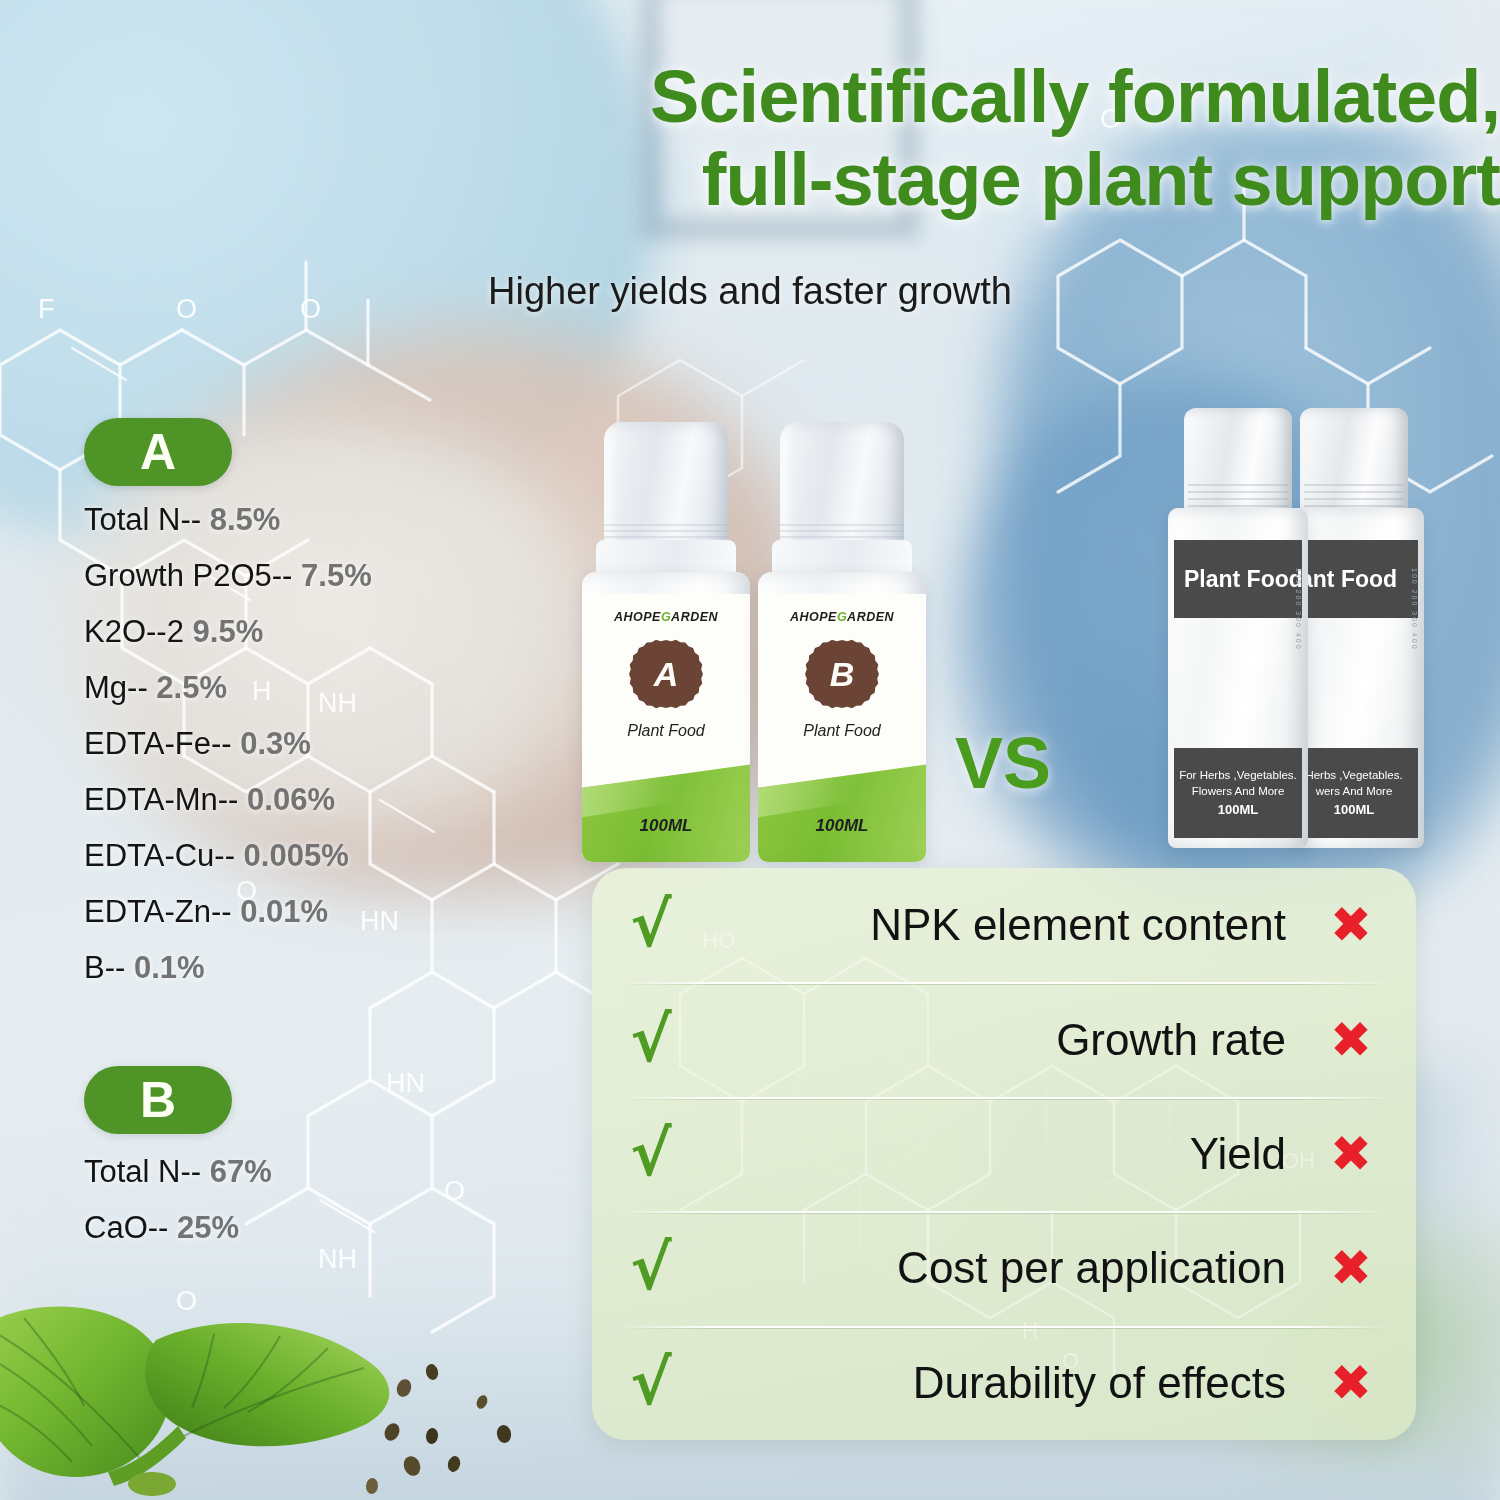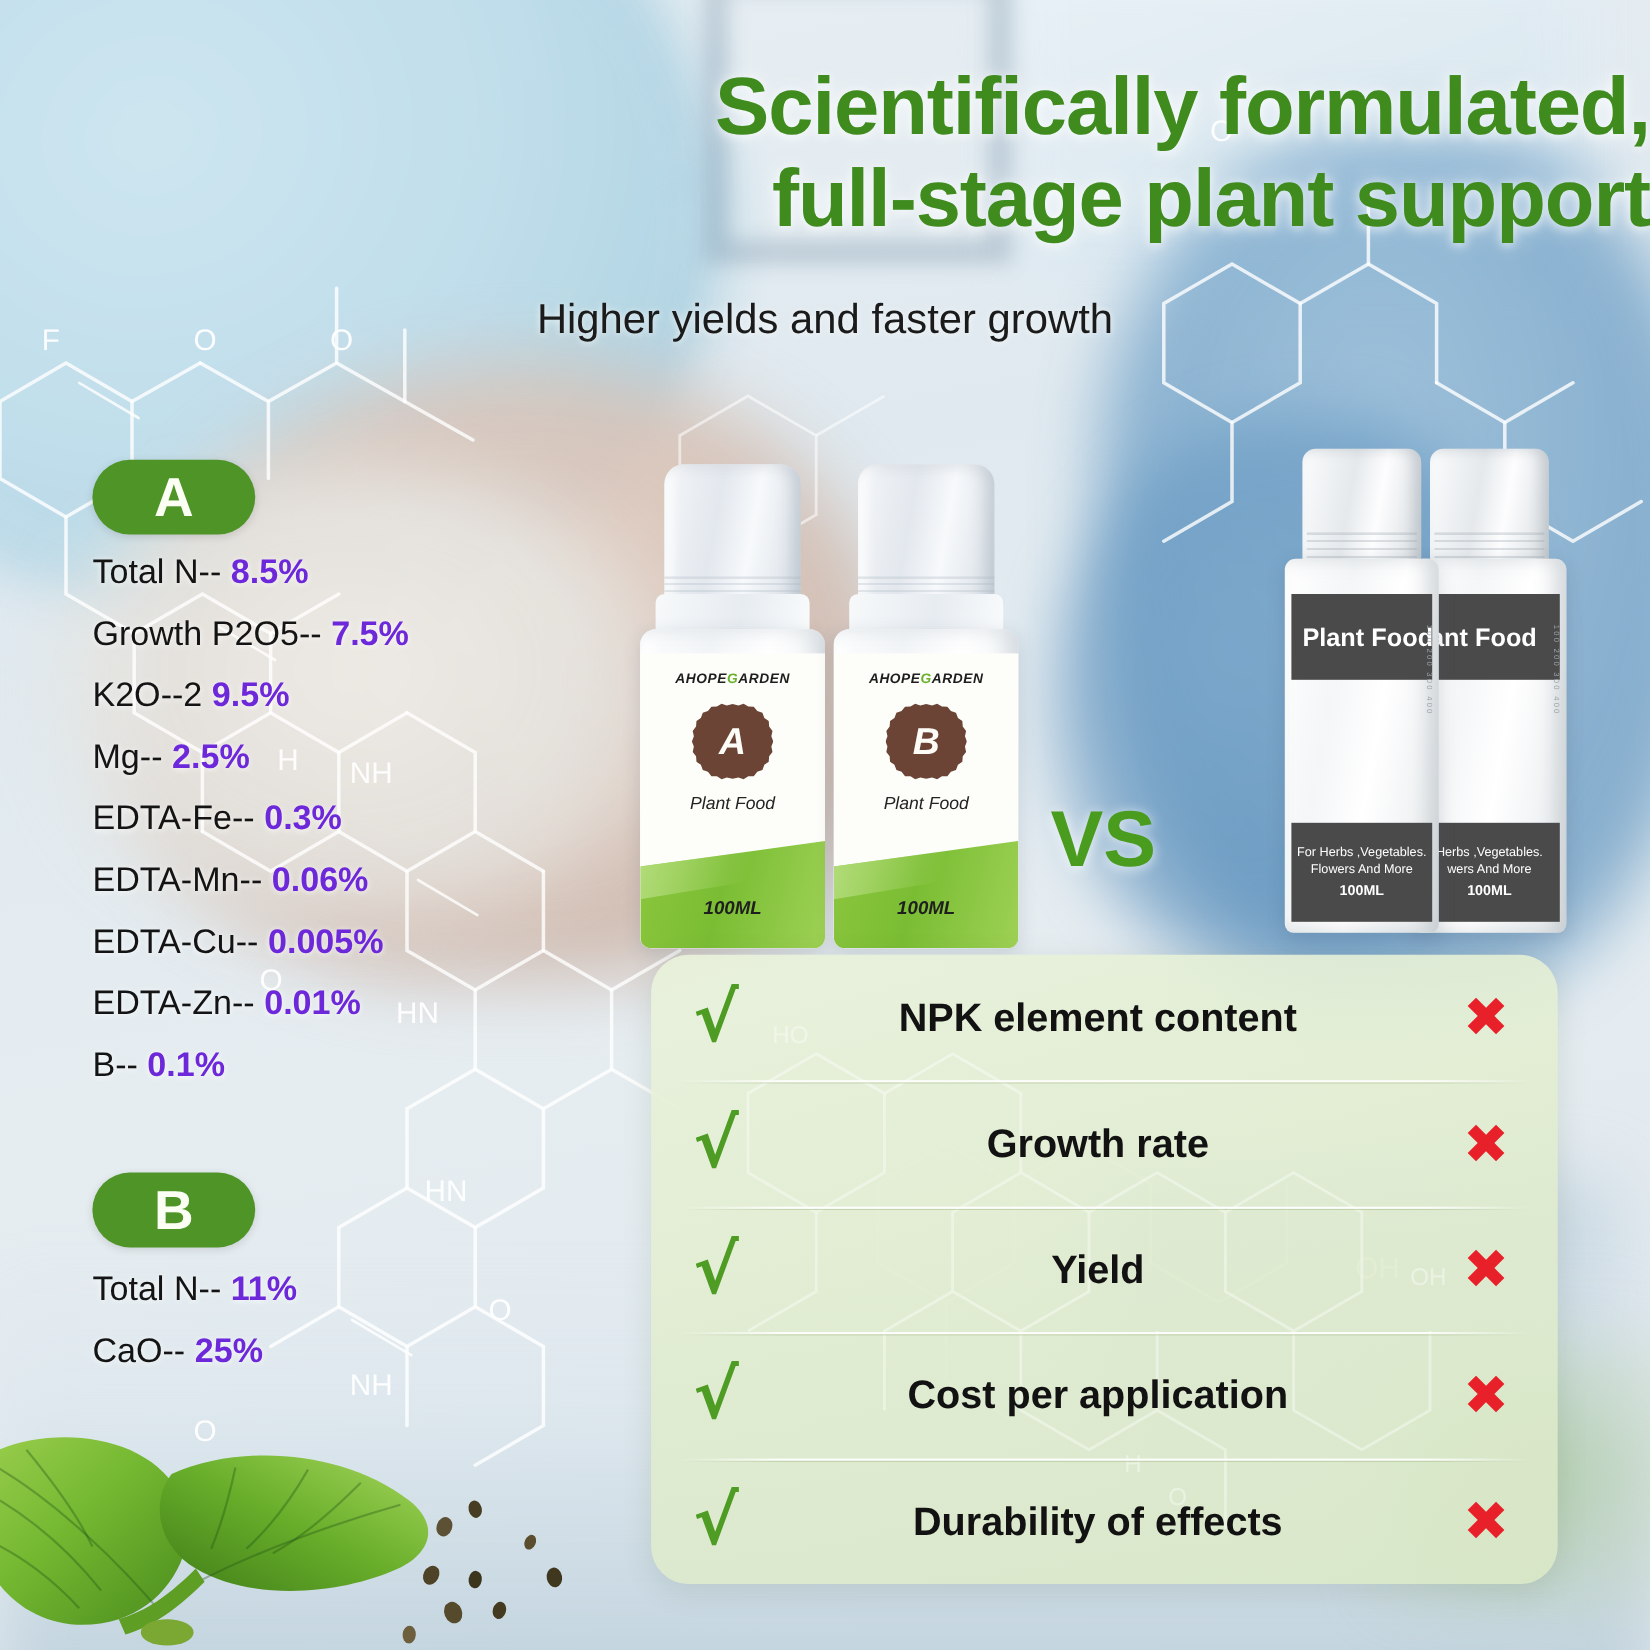--- a/index.html
+++ b/index.html
@@ -126,21 +126,21 @@
     color:#fbfff4; font-size:50px; font-weight:bold;
     box-shadow:0 2px 8px rgba(0,0,0,.13);
   }
   .nutri-list { margin-top:14px; }
   .nutri-row {
     font-size:31px; color:#141414; margin-top:20px;
     white-space:nowrap;
     text-shadow:0 1px 6px rgba(255,255,255,.85);
   }
   #blockA .nutri-row:first-child { margin-top:16px; }
-  .nutri-val { color:#6d28d9; font-weight:bold; }
+  .nutri-val { color:#737373; font-weight:bold; }
 
   
   .bottle-group { position:absolute; }
 
   
   #ownBottles { left:582px; top:362px; width:360px; height:500px; }
   .ob { position:absolute; bottom:0; width:168px; height:440px;font-style:italic; }
   .ob.left  { left:0; }
   .ob.right { left:176px; }
   .ob .cap {
@@ -270,22 +270,22 @@
   .crow + .crow::after {
     content:""; position:absolute; left:26px; right:26px; top:2px; height:1px;
     background:linear-gradient(to right, rgba(150,175,120,0), rgba(150,175,120,.42) 12%, rgba(150,175,120,.42) 88%, rgba(150,175,120,0));
   }
   .check {
     width:118px; flex:0 0 118px; text-align:center;
     font-size:62px; color:#4e9c23; font-weight:bold; line-height:1;
     font-family:"DejaVu Sans", sans-serif;
   }
   .feat {
-    flex:1; text-align:center;
-    font-size:36px; color:#121212;font-weight:bold;
+    flex:1; text-align:right;
+    font-size:44px; color:#121212;
   }
   .cross {
     width:130px; flex:0 0 130px; text-align:center;
     font-size:50px; color:#e8202a; font-weight:bold; line-height:1;
     font-family:"DejaVu Sans", sans-serif;
   }
 
   
   #leaves { position:absolute; left:-20px; bottom:-10px; width:560px; height:250px; }
 </style>
@@ -395,21 +395,21 @@
       <div class="nutri-row"><span>EDTA-Mn--</span> <span class="nutri-val">0.06%</span></div>
       <div class="nutri-row"><span>EDTA-Cu--</span> <span class="nutri-val">0.005%</span></div>
       <div class="nutri-row"><span>EDTA-Zn--</span> <span class="nutri-val">0.01%</span></div>
       <div class="nutri-row"><span>B--</span> <span class="nutri-val">0.1%</span></div>
     </div>
   </div>
 
   <div class="nutri-block" id="blockB">
     <div class="pill">B</div>
     <div class="nutri-list">
-      <div class="nutri-row"><span>Total N--</span> <span class="nutri-val">11%</span></div>
+      <div class="nutri-row"><span>Total N--</span> <span class="nutri-val">67%</span></div>
       <div class="nutri-row"><span>CaO--</span> <span class="nutri-val">25%</span></div>
     </div>
   </div>
 
   <div class="bottle-group" id="ownBottles">
     <div class="ob left">
       <div class="cap"></div>
       <div class="neck"></div>
       <div class="body">
         <div class="label">

